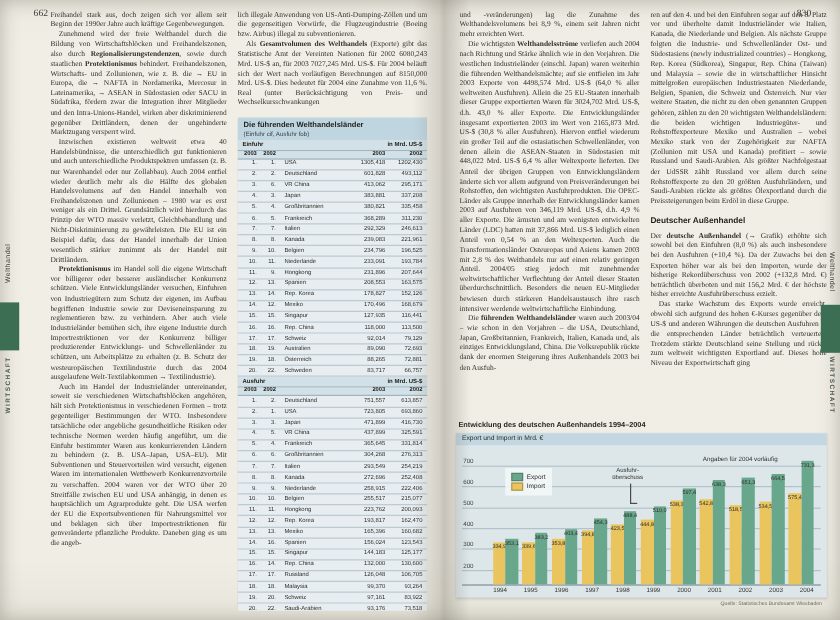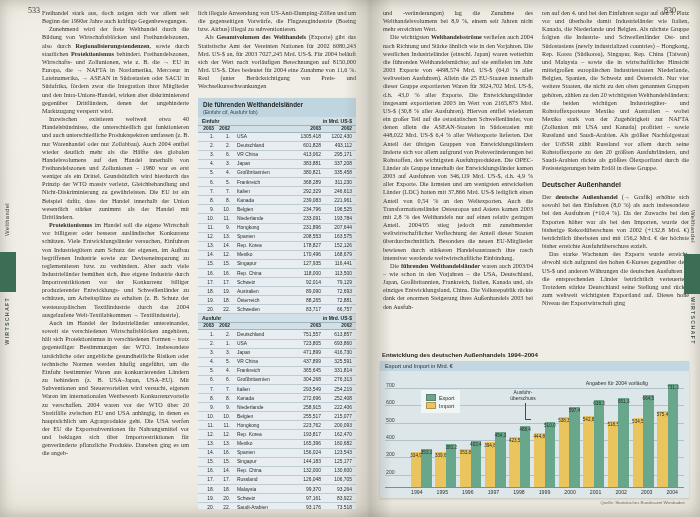--- a/index.html
+++ b/index.html
@@ -77,21 +77,21 @@
   .v-chapter{position:absolute;writing-mode:vertical-rl;font-family:"Liberation Sans",sans-serif;
     font-weight:bold;font-size:5.4px;letter-spacing:1.2px;color:#4c5a50;}
   #v-chapter-left{left:4px;top:297px;transform:rotate(180deg);}
   #v-chapter-right{right:4px;top:297px;}
 </style>
 </head>
 <body>
 
 <div id="spread">
 
-  <div class="pagenum" id="pagenum-left">533</div>
+  <div class="pagenum" id="pagenum-left">662</div>
   <div class="pagenum" id="pagenum-right">830</div>
 
   <div class="cols" id="left-cols">
     <div class="col" id="l-col1">
         <p class="para">Freihandel stark aus, doch zeigen sich vor allem seit Beginn der 1990er Jahre auch kräftige Gegenbewegungen.</p>
         <p class="para indent">Zunehmend wird der freie Welthandel durch die Bildung von Wirtschaftsblöcken und Freihandelszonen, also durch <b>Regionalisierungstendenzen</b>, sowie durch staatlichen <b>Protektionismus</b> behindert. Freihandelszonen, Wirtschafts- und Zollunionen, wie z. B. die → EU in Europa, die → NAFTA in Nordamerika, Mercosur in Lateinamerika, → ASEAN in Südostasien oder SACU in Südafrika, fördern zwar die Integration ihrer Mitglieder und den Intra-Unions-Handel, wirken aber diskriminierend gegenüber Drittländern, denen der ungehinderte Marktzugang versperrt wird.</p>
         <p class="para indent">Inzwischen existieren weltweit etwa 40 Handelsbündnisse, die unterschiedlich gut funktionieren und auch unterschiedliche Produktspektren umfassen (z. B. nur Warenhandel oder nur Zollabbau). Auch 2004 entfiel wieder deutlich mehr als die Hälfte des globalen Handelsvolumens auf den Handel innerhalb von Freihandelszonen und Zollunionen – 1980 war es erst weniger als ein Drittel. Grundsätzlich wird hierdurch das Prinzip der WTO massiv verletzt, Gleichbehandlung und Nicht-Diskriminierung zu gewährleisten. Die EU ist ein Beispiel dafür, dass der Handel innerhalb der Union wesentlich stärker zunimmt als der Handel mit Drittländern.</p>
         <p class="para indent"><b>Protektionismus</b> im Handel soll die eigene Wirtschaft vor billigerer oder besserer ausländischer Konkurrenz schützen. Viele Entwicklungsländer versuchen, Einfuhren von Industriegütern zum Schutz der eigenen, im Aufbau begriffenen Industrie sowie zur Deviseneinsparung zu reglementieren bzw. zu verhindern. Aber auch viele Industrieländer bemühen sich, ihre eigene Industrie durch Importrestriktionen vor der Konkurrenz billiger produzierender Entwicklungs- und Schwellenländer zu schützen, um Arbeitsplätze zu erhalten (z. B. Schutz der westeuropäischen Textilindustrie durch das 2004 ausgelaufene Welt-Textilabkommen → Textilindustrie).</p>
         <p class="para indent">Auch im Handel der Industrieländer untereinander, soweit sie verschiedenen Wirtschaftsblöcken angehören, hält sich Protektionismus in verschiedenen Formen – trotz gegenteiliger Bestimmungen der WTO. Insbesondere tatsächliche oder angebliche gesundheitliche Risiken oder technische Normen werden häufig angeführt, um die Einfuhr bestimmter Waren aus konkurrierenden Ländern zu behindern (z. B. USA–Japan, USA–EU). Mit Subventionen und Steuervorteilen wird versucht, eigenen Waren im internationalen Wettbewerb Konkurrenzvorteile zu verschaffen. 2004 waren vor der WTO über 20 Streitfälle zwischen EU und USA anhängig, in denen es hauptsächlich um Agrarprodukte geht. Die USA werfen der EU die Exportsubventionen für Nahrungsmittel vor und beklagen sich über Importrestriktionen für genveränderte pflanzliche Produkte. Daneben ging es um die angeb-</p>
       </div>

